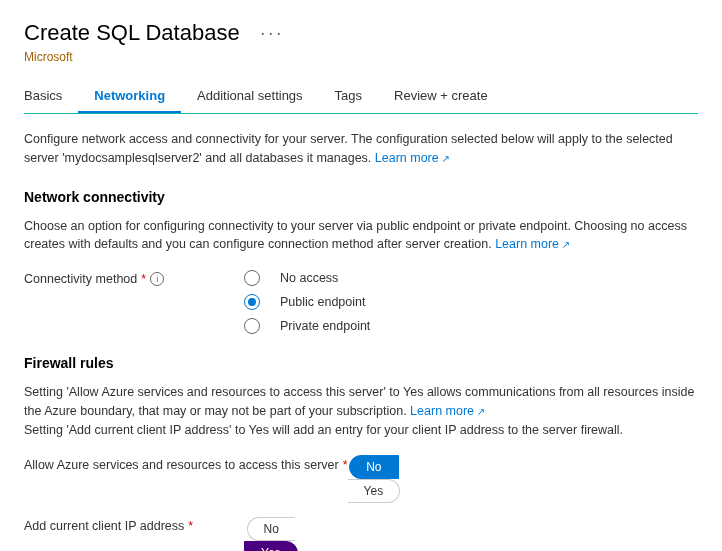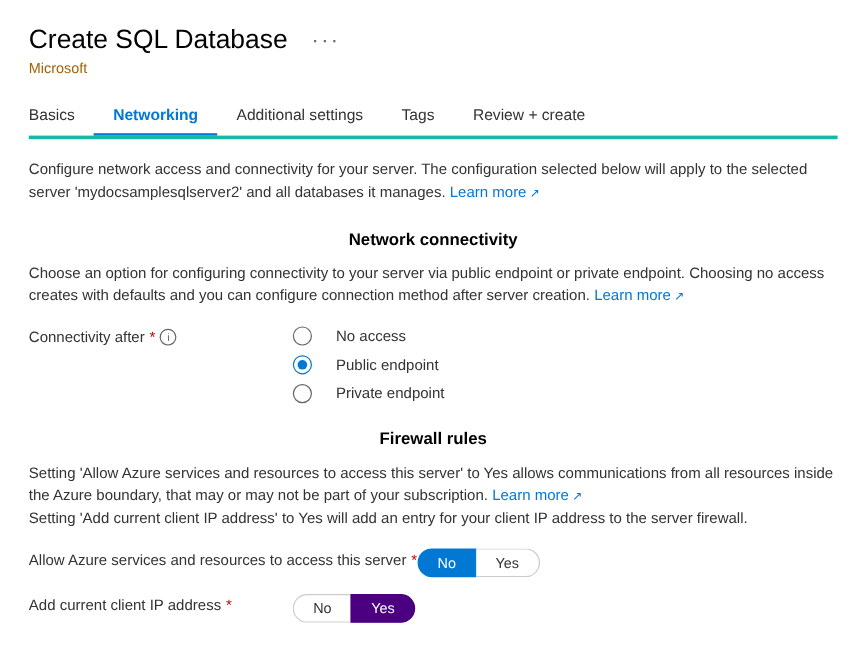--- a/index.html
+++ b/index.html
@@ -26,21 +26,21 @@
       letter-spacing: 2px;
     }
     .subtitle {
       font-size: 12px;
       color: #a16207;
       margin-top: 2px;
       margin-bottom: 16px;
     }
     .tabs {
       display: flex;
-      border-bottom: 3px solid #14b8a6;
+      border-bottom: 1px solid #14b8a6;
       margin-bottom: 16px;
       gap: 0;
     }
     .tab {
       padding: 8px 16px;
       font-size: 13px;
       color: #333;
       cursor: pointer;
       border-bottom: 2px solid transparent;
       white-space: nowrap;
@@ -65,21 +65,20 @@
     .link-ext::after {
       content: ' ↗';
       font-size: 10px;
     }
     .section-title {
       font-size: 14px;
       font-weight: 600;
       color: #000;
       margin-bottom: 12px;
       margin-top: 21px;
-      text-align: center;
     }
     .section-desc {
       font-size: 12.5px;
       color: #333;
       line-height: 1.5;
       margin-bottom: 16px;
     }
     .form-row {
       display: flex;
       align-items: flex-start;
@@ -145,20 +144,21 @@
       font-size: 12.5px;
       color: #333;
     }
     .firewall-section {
       margin-top: 8px;
     }
     .toggle-group {
       display: flex;
       align-items: center;
       gap: 0;
+      flex-direction: column;
     }
     .toggle-btn {
       padding: 4px 16px;
       font-size: 12px;
       border: 1px solid #ccc;
       cursor: pointer;
       background: #fff;
       color: #333;
     }
     .toggle-btn:first-child {
@@ -215,21 +215,21 @@
 </div>
 
 <div class="section-title">Network connectivity</div>
 <div class="section-desc">
   <span>Choose an option for configuring connectivity to your server via public endpoint or private endpoint. Choosing no access creates with defaults and you can configure connection method after server creation.</span>
   <a class="link link-ext">Learn more</a>
 </div>
 
 <div class="form-row">
   <div class="form-label">
-    <span>Connectivity after</span>
+    <span>Connectivity method</span>
     <span class="required-star">*</span>
     <span class="info-icon">i</span>
   </div>
   <div class="radio-group">
     <label class="radio-option">
       <div class="radio-circle"></div>
       <span class="radio-label">No access</span>
     </label>
     <label class="radio-option">
       <div class="radio-circle selected"></div>

